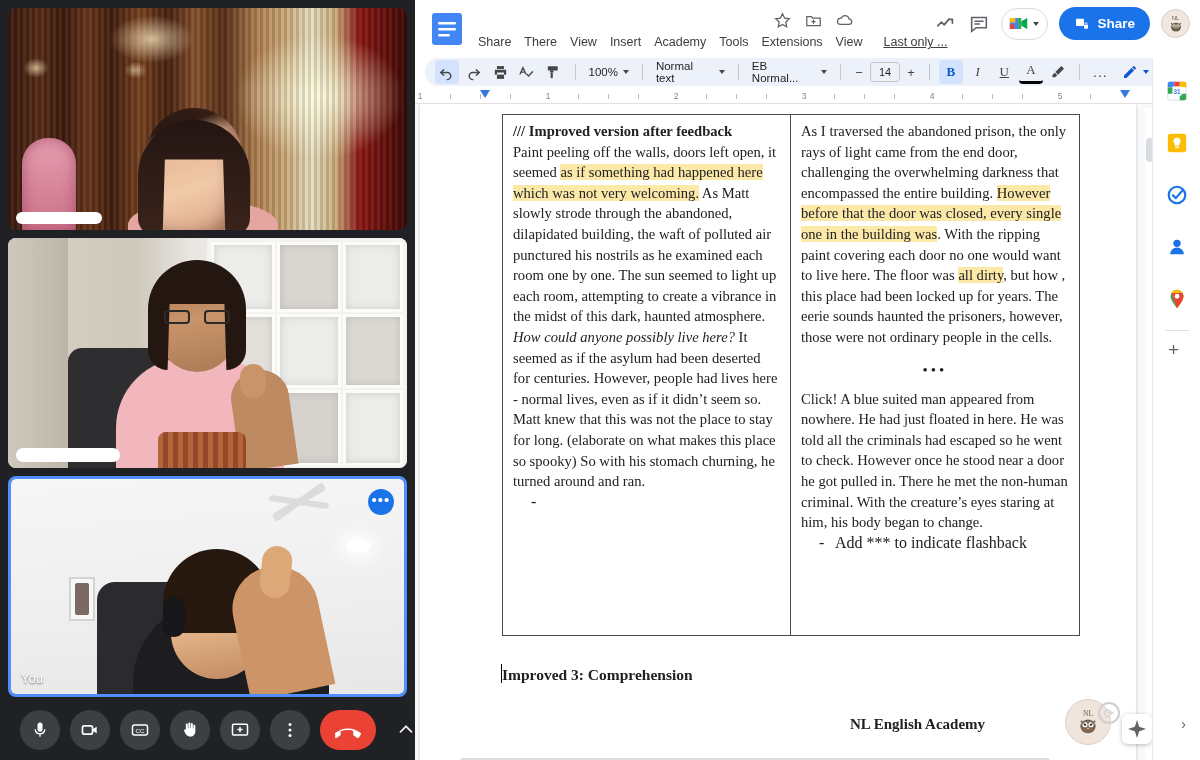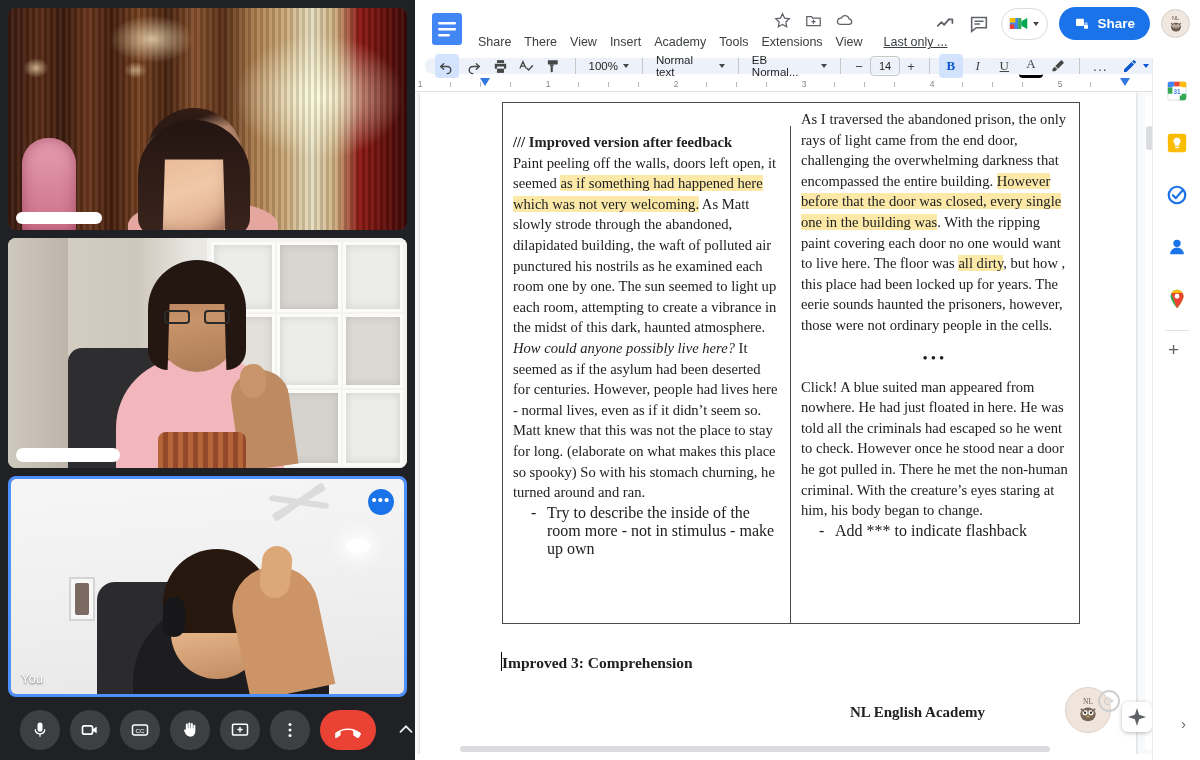--- a/index.html
+++ b/index.html
@@ -175,21 +175,21 @@
     background:#1a73e8; color:#fff; border-radius:17px; font-size:13.5px; font-weight:bold;
   }
   .avatar {
     width:29px; height:29px; border-radius:50%;
     background:#efe7e0; border:1px solid #d8cec4;
     display:flex; align-items:center; justify-content:center;
     font-size:6px; color:#6d5b4b; flex-direction:column; line-height:1;
   }
 
   .toolbar {
-    position:relative; margin:0 10px; height:16px; background:#edf2fa; border-radius:16px;
+    position:relative; margin:0 10px; height:28px; background:#edf2fa; border-radius:16px;
     display:flex; align-items:center; padding:0 10px; gap:3px;
   }
   .tb { width:24px; height:24px; display:flex; align-items:center; justify-content:center; color:#444746; border-radius:4px; }
   .tb.on { background:#d3e3fd; }
   .tb-sep { width:1px; height:16px; background:#c7c7c7; margin:0 6px; }
   .tb-sel { display:flex; align-items:center; gap:5px; font-size:11.5px; color:#1f1f1f; padding:0 4px; }
   .tb-sel .cv { display:inline-block; }
   .caret { width:0;height:0;border-left:3.5px solid transparent;border-right:3.5px solid transparent;border-top:4px solid #444746; }
   .fontsize { display:flex; align-items:center; gap:2px; }
   .fs-box { width:30px; height:20px; border:1px solid #c4c7c5; border-radius:4px; font-size:11px; display:flex; align-items:center; justify-content:center; color:#1f1f1f; }
@@ -212,21 +212,21 @@
   .canvas { position:relative; height:662px; background:#f8f9fa; overflow:hidden; }
   .page {
     position:absolute; left:5px; top:0; width:716px; height:700px; background:#fff;
     box-shadow:0 1px 3px rgba(60,64,67,.3);
   }
   .tablebox {
     position:absolute; left:82px; top:10px; width:578px; height:522px;
     border:1.5px solid #4a4a4a; display:flex;
   }
   .col { padding:6px 10px 6px 10px; font-family:"Liberation Serif", serif; color:#202124; }
-  .colL { width:50%; border-right:1.5px solid #4a4a4a;margin-top:23px; }
+  .colL { width:50%; border-right:1.5px solid #4a4a4a; }
   .colR { width:50%; }
   .col p { font-size:14.6px; line-height:20.6px; }
   .col .hd { font-weight:bold; }
   .col .hd i { font-weight:bold; font-style:normal; }
   mark { background:#fce9a8; color:#202124; }
   .bullet { display:flex; gap:6px; padding-left:18px; margin-top:1px; }
   .bullet .dash { width:10px; flex:0 0 auto; }
   .stars { text-align:center; letter-spacing:3px; font-size:15px; margin:14px 0 10px; }
   .activity { position:absolute; left:82px; top:562px; font-family:"Liberation Serif",serif;
     font-weight:bold; font-size:15.5px; color:#202124; }
@@ -576,21 +576,20 @@
     <div class="canvas">
       <div class="page">
 
         <div class="tablebox">
 
           <div class="col colL">
             <p class="hd"><i>/// </i><i>Improved version after feedback</i></p>
             <p><span>Paint peeling off the walls, doors left open, it seemed </span><mark>as if something had happened here which was not very welcoming.</mark><span>  As Matt slowly strode through the abandoned, dilapidated building, the waft of polluted air punctured his nostrils as he examined each room one by one. The sun seemed to light up each room, attempting to create a vibrance in the midst of this dark, haunted atmosphere. </span><i>How could anyone possibly live here?</i><span> It seemed as if the asylum had been deserted for centuries. However, people had lives here - normal lives, even as if it didn’t seem so. Matt knew that this was not the place to stay for long. (elaborate on what makes this place so spooky) So with his stomach churning, he turned around and ran.</span></p>
             <div class="bullet">
               <span class="dash">-</span>
-              <span>Try to describe the inside of the room more - not in stimulus - make up own</span>
             </div>
           </div>
 
           <div class="col colR">
             <p><span>As I traversed the abandoned prison, the only rays of light came from the end door, challenging the overwhelming darkness that encompassed the entire building. </span><mark>However before that the door was closed, every single one in the building was</mark><span>. With the ripping paint covering each door no one would want to live here.  The floor was </span><mark>all dirty</mark><span>, but how , this place had been locked up for years.  The eerie sounds haunted the prisoners, however, those were not ordinary people in the cells.</span></p>
             <div class="stars">•••</div>
             <p>Click!  A blue suited man appeared from nowhere. He had just floated in here. He was told all the criminals had escaped so he went to check. However once he stood near a door he got pulled in. There he met the non-human criminal. With the creature’s eyes staring at him, his body began to change.</p>
             <div class="bullet">
               <span class="dash">-</span>
               <span>Add *** to indicate flashback</span>

